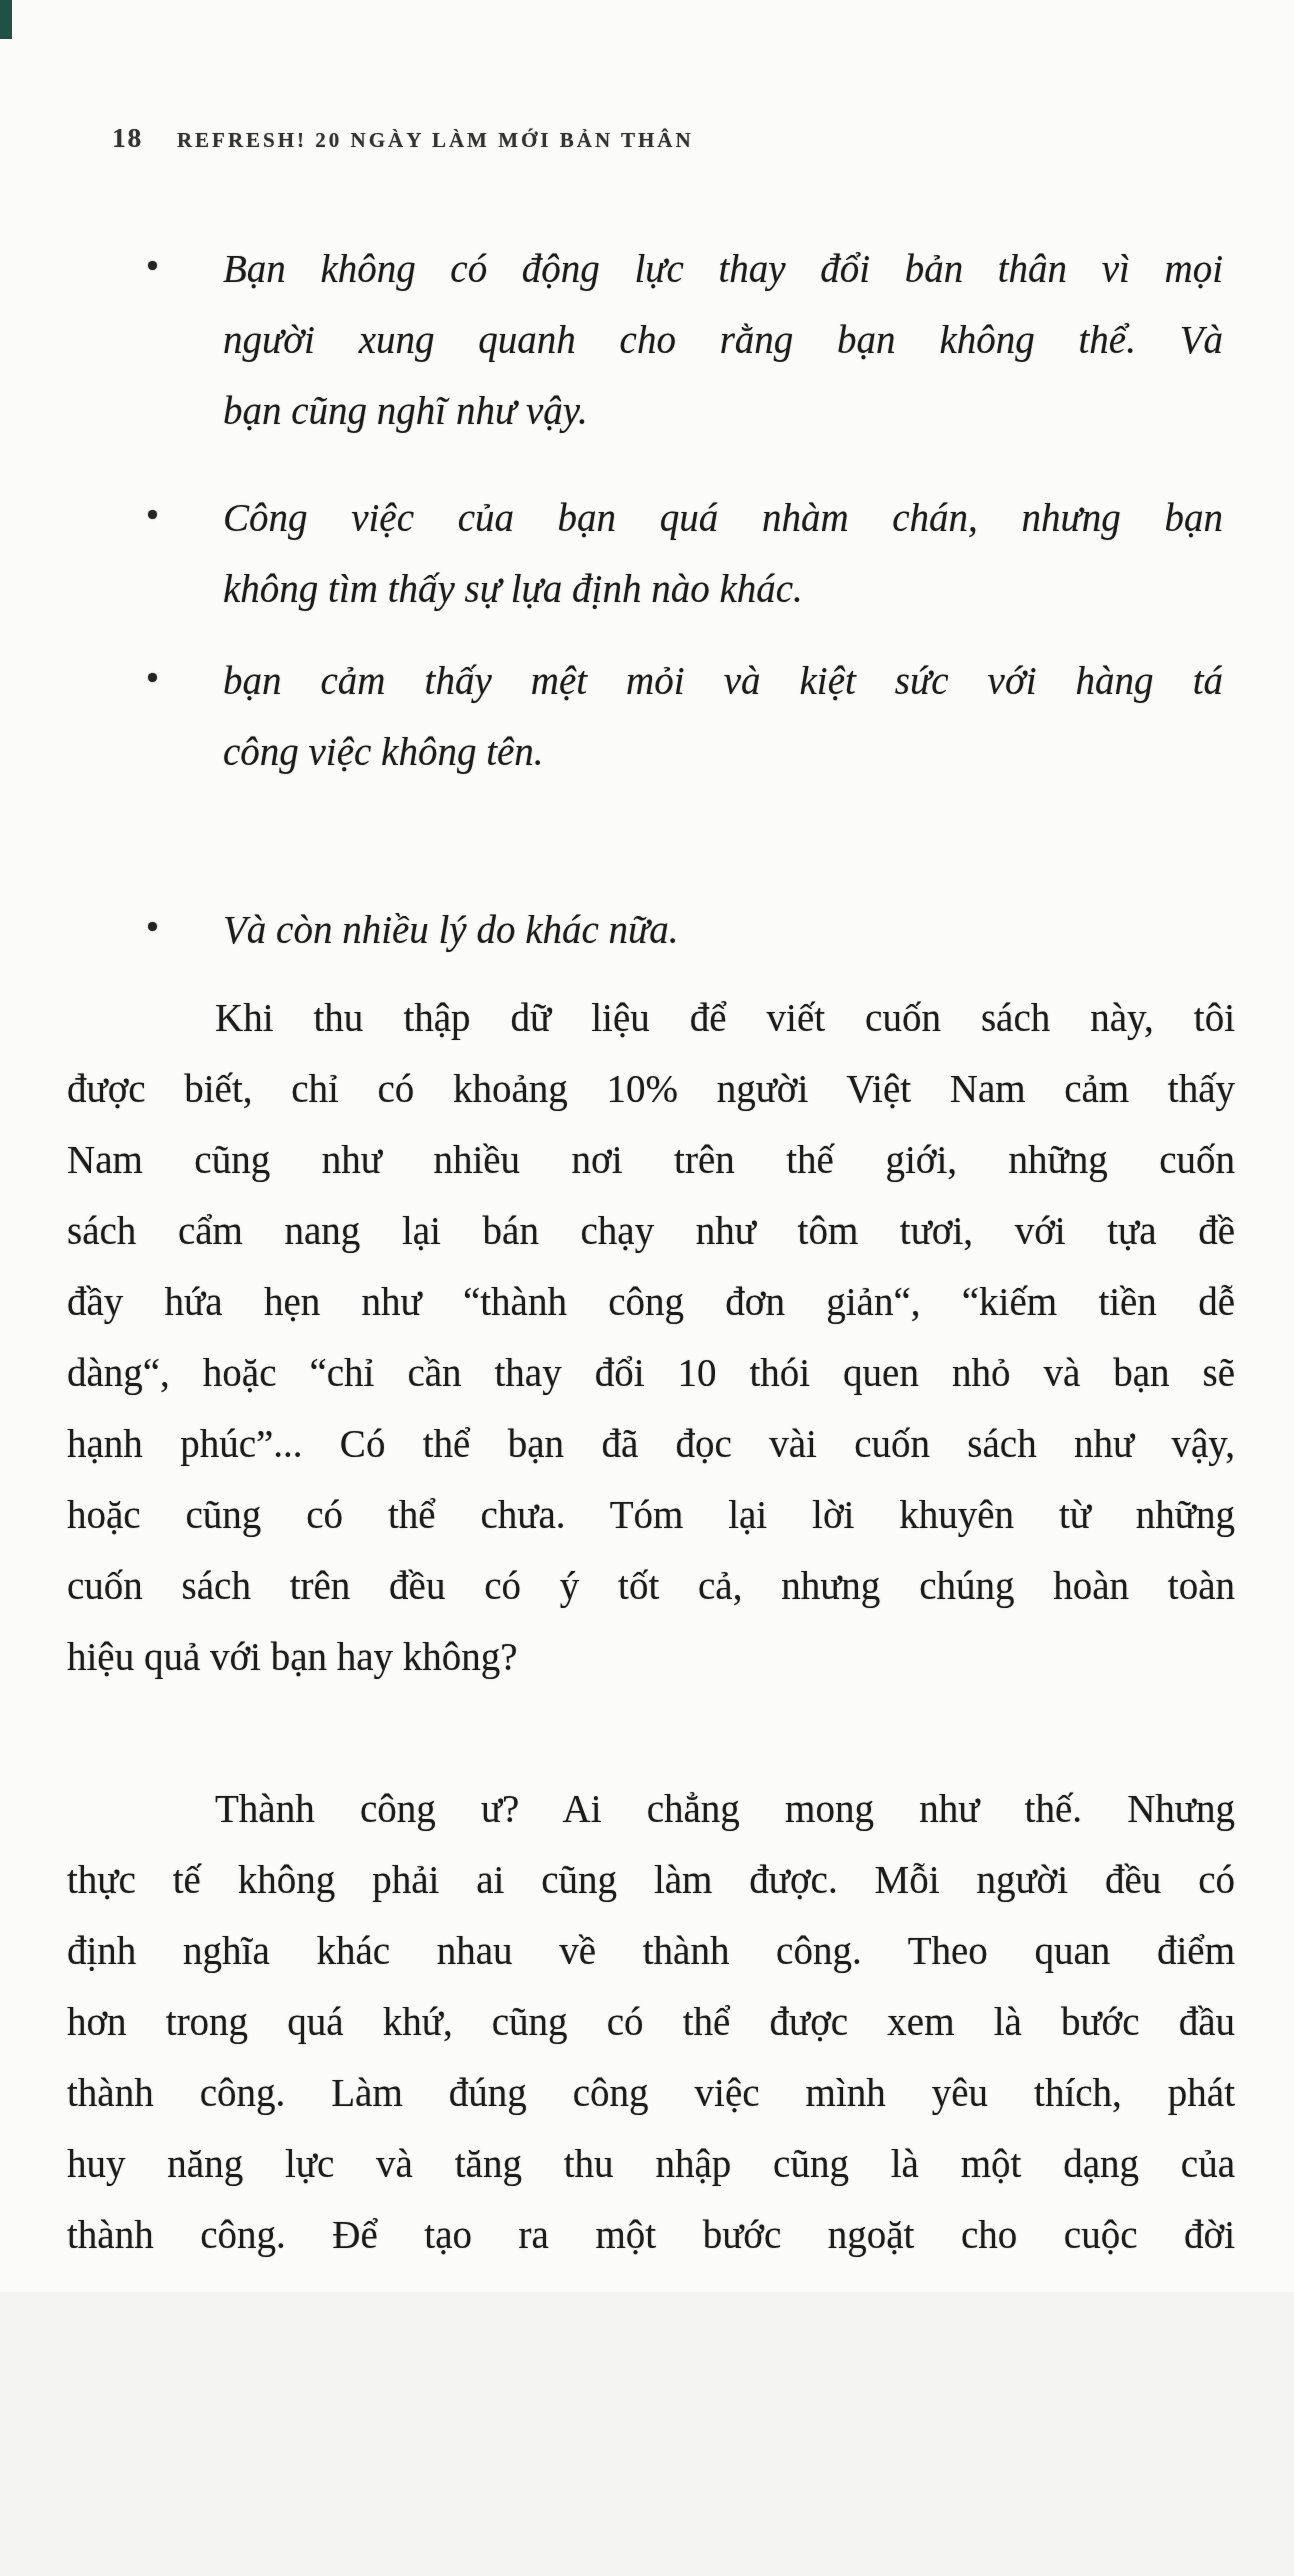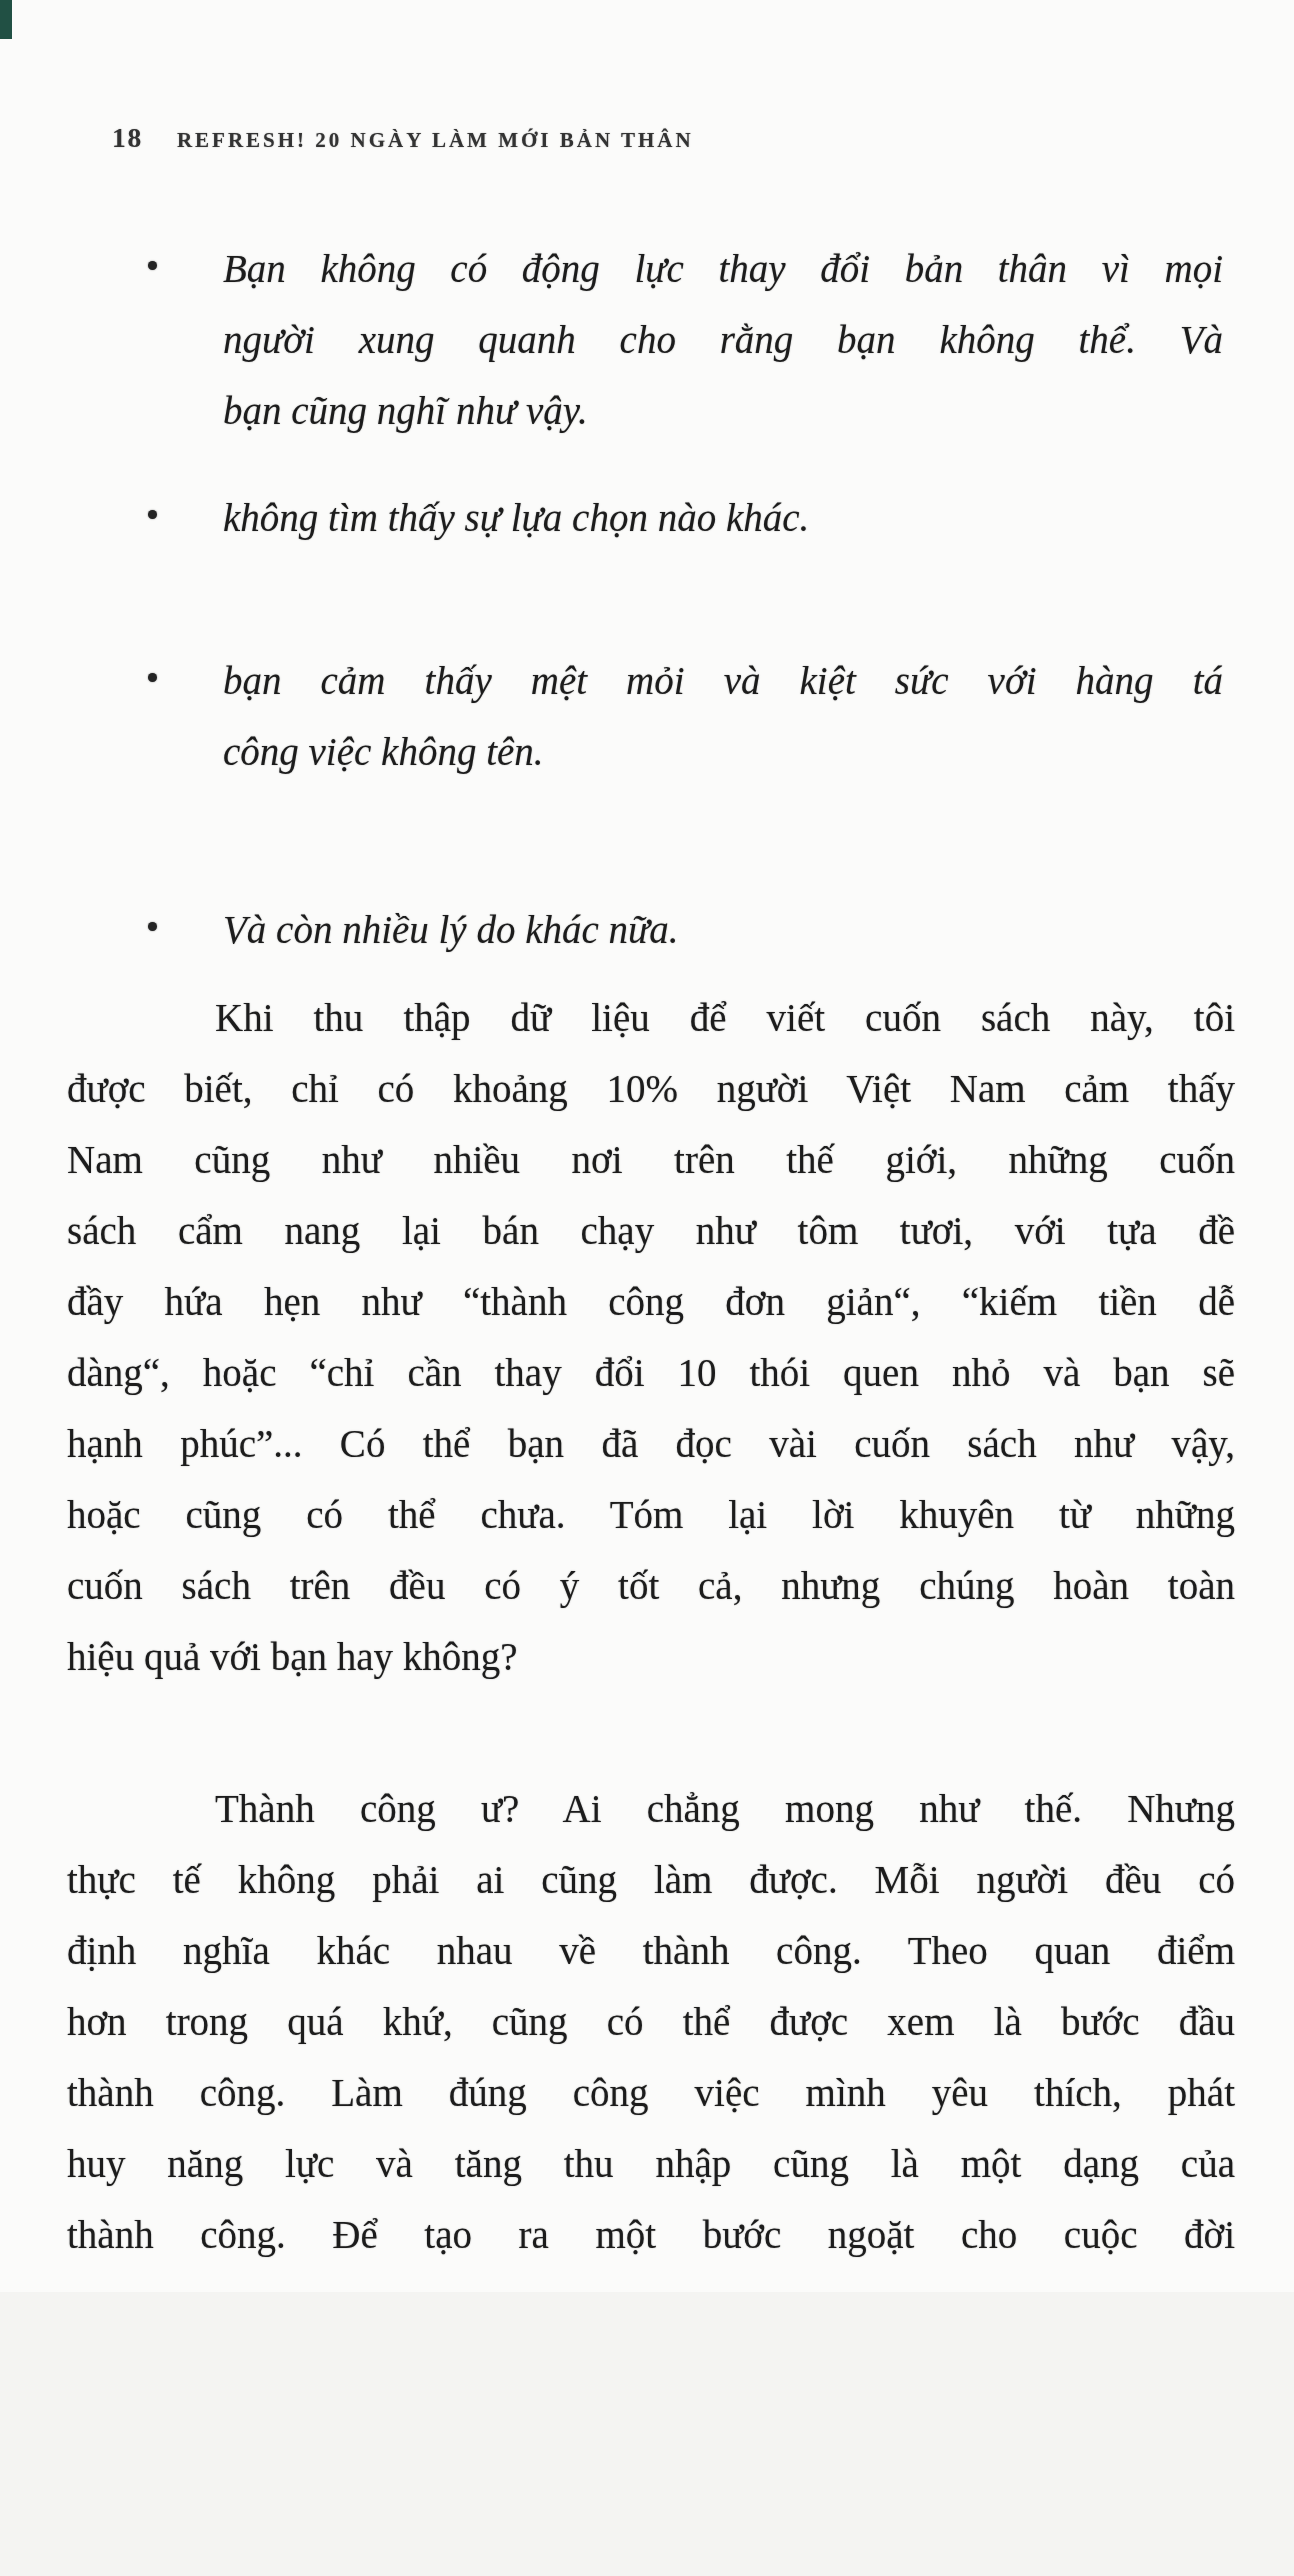--- a/index.html
+++ b/index.html
@@ -95,21 +95,22 @@
         <span class="bullet-dot"></span>
         <div class="bullet-text">
           <div class="line">Bạn không có động lực thay đổi bản thân vì mọi</div>
           <div class="line">người xung quanh cho rằng bạn không thể. Và</div>
           <div class="line no-justify-last">bạn cũng nghĩ như vậy.</div>
         </div>
       </div>
       <div class="block" style="top: 482px;">
         <span class="bullet-dot"></span>
         <div class="bullet-text">
-          <div class="line no-justify-last">không tìm thấy sự lựa chọn nào khác.</div>
+          <div class="line">Công việc của bạn quá nhàm chán, nhưng bạn</div>
+          <div class="line no-justify-last">không tìm thấy sự lựa định nào khác.</div>
         </div>
       </div>
       <div class="block" style="top: 645px;">
         <span class="bullet-dot"></span>
         <div class="bullet-text">
           <div class="line">bạn cảm thấy mệt mỏi và kiệt sức với hàng tá</div>
           <div class="line no-justify-last">công việc không tên.</div>
         </div>
       </div>
       <div class="block" style="top: 894px;">

